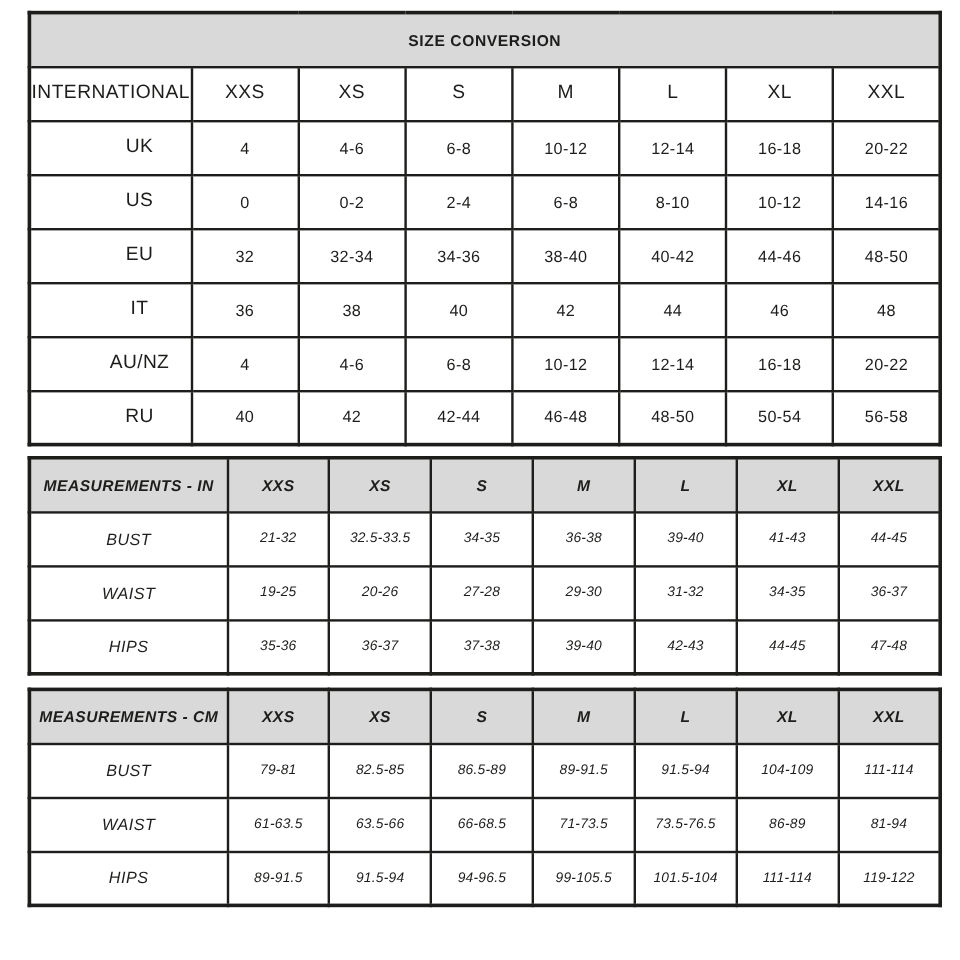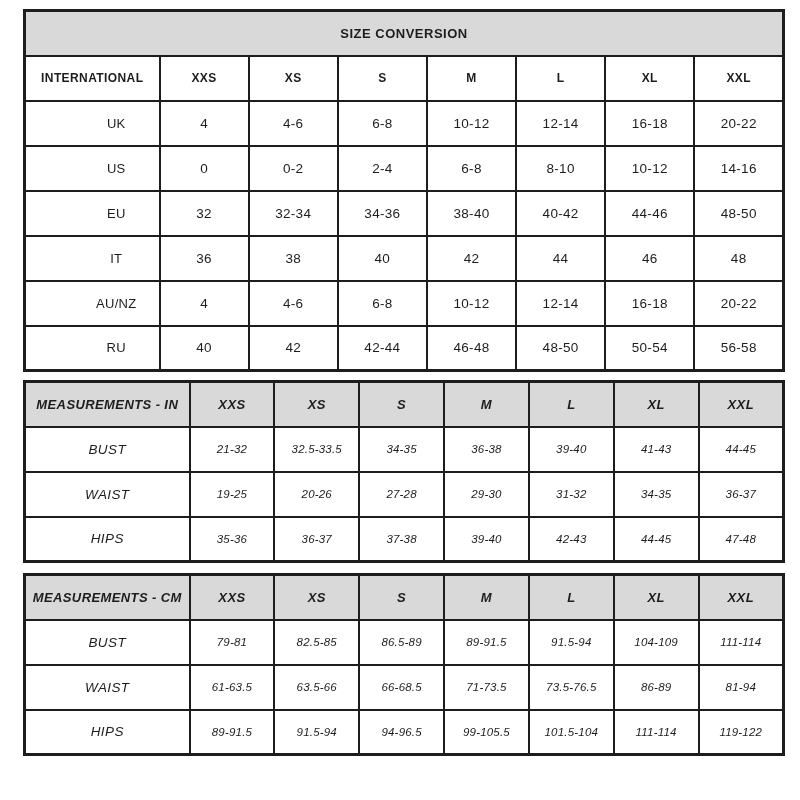--- a/index.html
+++ b/index.html
@@ -39,25 +39,25 @@
   .conv th, .conv td { height: 45px; }
   .conv col.c-label { width: 135px; }
   .merged-header {
     background: #d9d9d9;
     font-size: 13px;
     font-weight: 700;
     letter-spacing: 0.5px;
   }
   .conv .col-head {
     background: #ffffff;
-    font-size: 12px;
-    font-weight: 700;
+    font-size: 16px;
+    font-weight: 400;
     letter-spacing: 0.4px;
   }
-  .conv td.row-label { font-size: 13px; font-weight: 500; letter-spacing: 0.3px; padding-left: 48px; }
+  .conv td.row-label { font-size: 16px; font-weight: 500; letter-spacing: 0.3px; padding-left: 48px; }
   .conv td.cell-value { font-size: 13.5px; font-weight: 500; letter-spacing: 0.3px; }
 
   
   .meas { margin-top: 8px; font-style: italic; }
   .meas.cm { margin-top: 10px; }
   .meas th, .meas td { height: 45px; }
   .meas col.c-label { width: 165px; }
   .meas .col-head {
     background: #d9d9d9;
     font-size: 13px;

